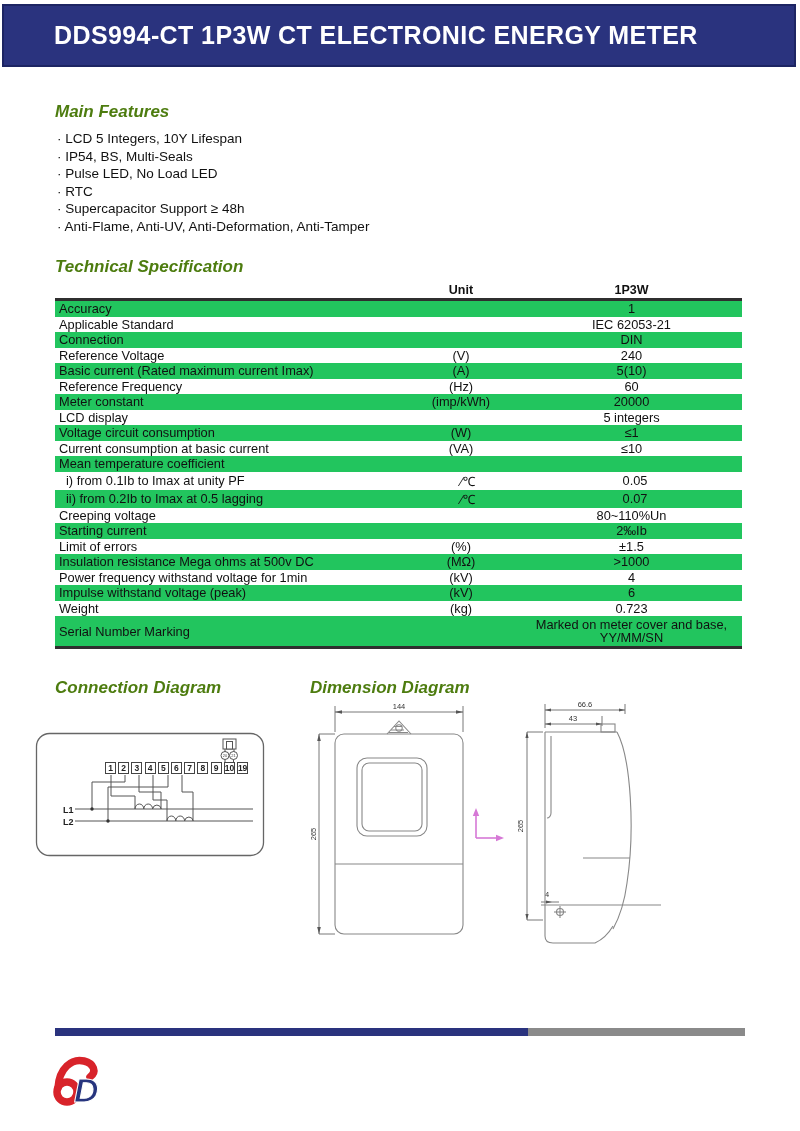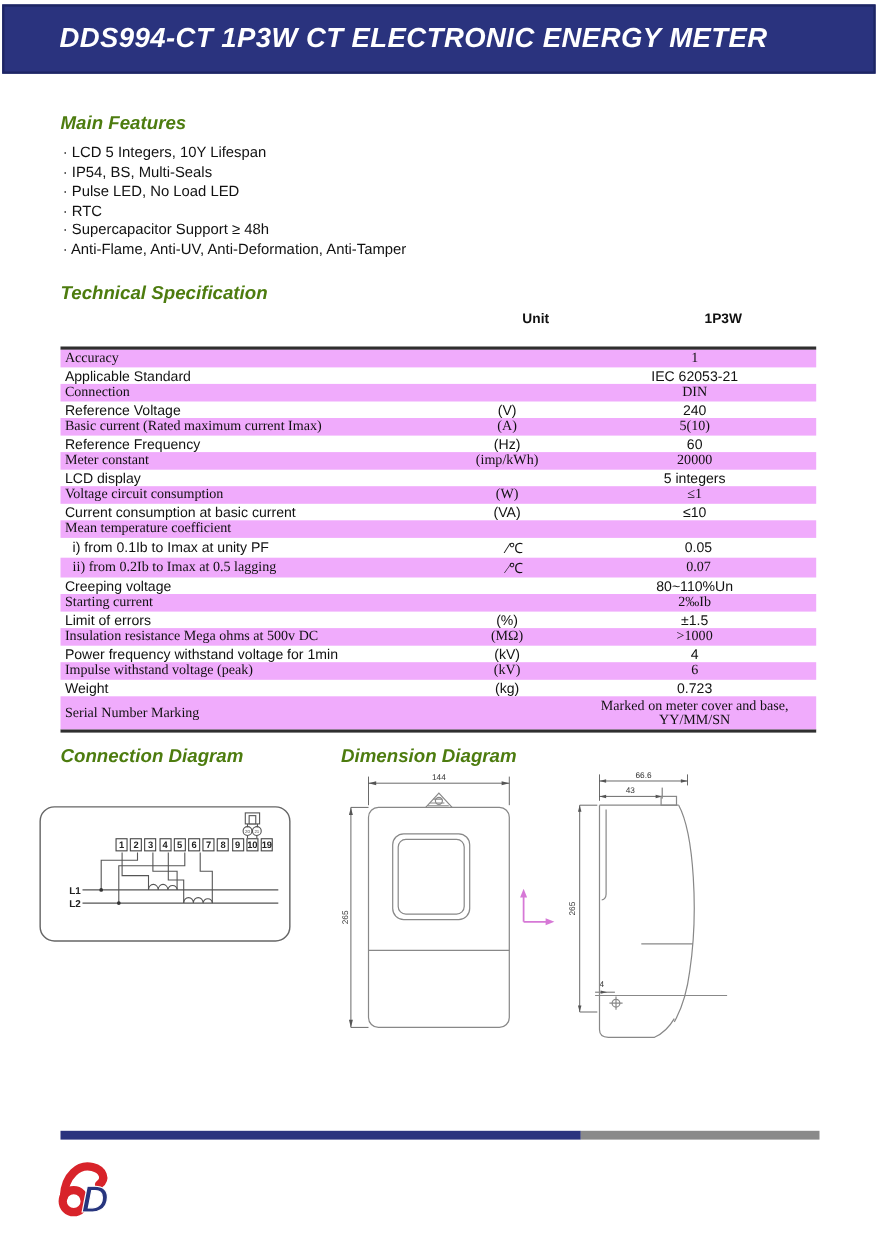--- a/index.html
+++ b/index.html
@@ -7,36 +7,36 @@
     width:800px; height:1131px; position:relative; background:#fff;
     font-family:"Liberation Sans", sans-serif; color:#111; overflow:hidden;
   }
   
   .header-bar {
     position:absolute; left:2px; top:4px; width:794px; height:63px;
     background:#2a337e; border:2px solid #1d2563; box-sizing:border-box;
     display:flex; align-items:center;
   }
   .header-title {
-    color:#ffffff; font-style:italic; font-weight:bold; font-size:25px;
+    color:#ffffff; font-weight:bold; font-size:25px;
     padding-left:50px; letter-spacing:0.4px; white-space:nowrap;
   }
   
   .sec-head {
     position:absolute; color:#4d7c0f; font-style:italic; font-weight:bold;
     font-size:17px; white-space:nowrap;
   }
   
   .features { position:absolute; left:57px; top:130px; font-size:13.5px; }
   .feat { line-height:17.5px; white-space:nowrap; }
   
   .spec-table { position:absolute; left:55px; top:280px; width:687px; border-bottom:3px solid #2f2f2f; font-size:12.8px; }
-  .thead { display:flex; font-weight:bold; font-size:12.5px; height:17px; align-items:flex-end; padding-bottom:18px; border-bottom:3px solid #2f2f2f;gap:26px; }
+  .thead { display:flex; font-weight:bold; font-size:12.5px; height:17px; align-items:flex-end; padding-bottom:1px; border-bottom:3px solid #2f2f2f; }
   .trow { display:flex; align-items:center; min-height:15.5px; }
-  .trow.shade { background:#f0abfc;font-family:Liberation Serif, serif; }
+  .trow.shade { background:#22c55e; }
   .c1 { flex:0 0 342px; padding-left:4px; }
   .c1.ind { padding-left:11px; }
   .c2 { flex:0 0 120px; text-align:center; }
   .c3 { flex:1; text-align:center; line-height:13.5px; }
   .trow .c3.wrapv { line-height:13px; padding:2px 0; }
   
   .diagram-svg { position:absolute; }
   .terminal-row { position:absolute; left:105px; top:762px; display:flex; gap:2.2px; }
   .term {
     width:11px; height:12px; border:1px solid #444; box-sizing:border-box;

